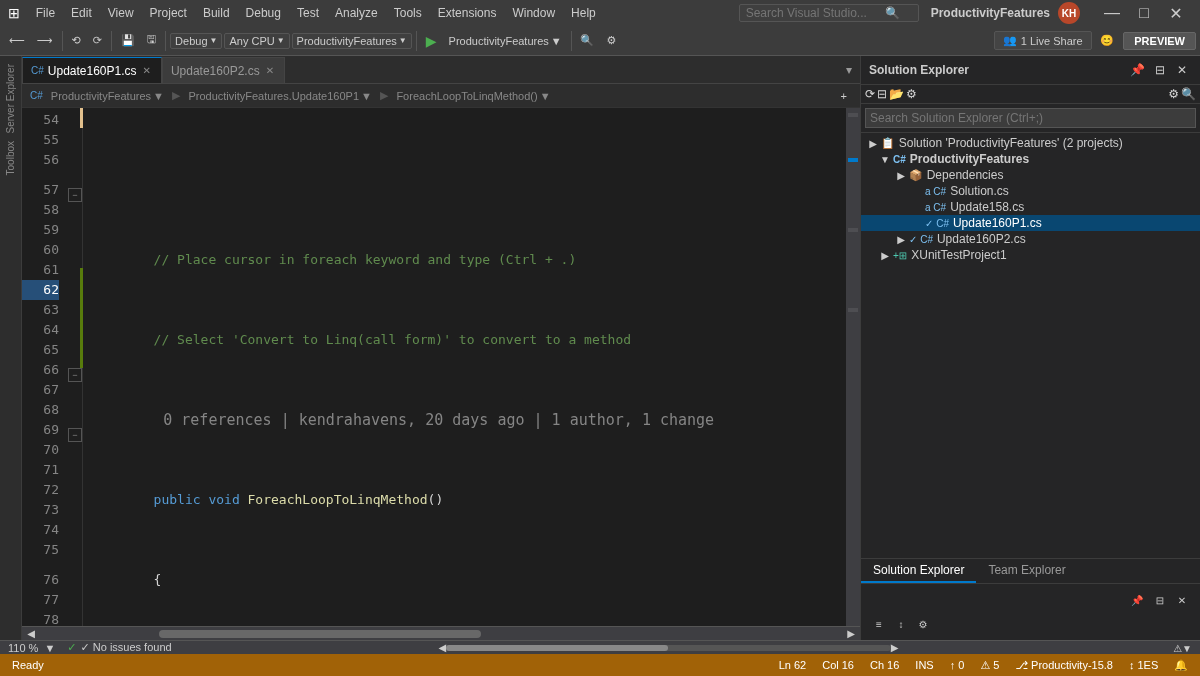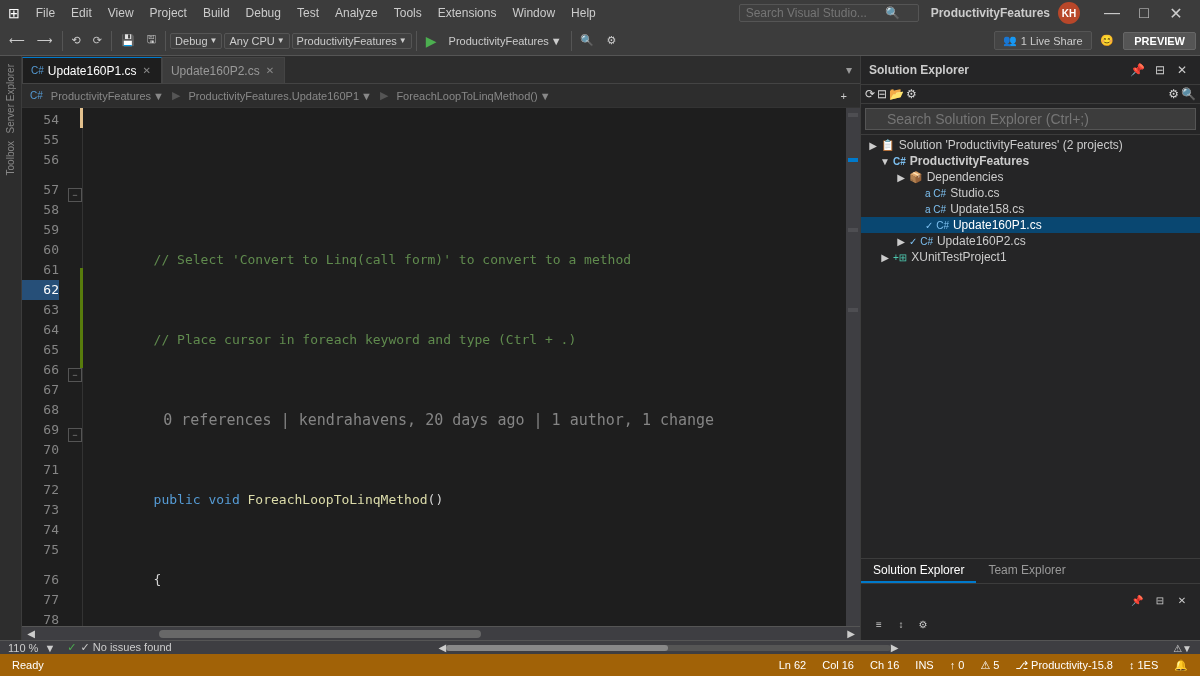--- a/index.html
+++ b/index.html
@@ -62,21 +62,21 @@
     #editor-scroll { width: 14px; background: #3e3e42; flex-shrink: 0; position: relative; }
     .scroll-marker { position: absolute; right: 2px; width: 10px; height: 4px; background: #4e4e52; }
 
     
     #solution-explorer { width: 340px; background: #252526; display: flex; flex-direction: column; border-left: 1px solid #3c3c3c; flex-shrink: 0; }
     #se-header { display: flex; align-items: center; padding: 4px 8px; background: #252526; border-bottom: 1px solid #3c3c3c; }
     #se-header .se-title { font-size: 12px; color: #ccc; font-weight: bold; flex: 1; }
     #se-header .se-controls { display: flex; gap: 2px; }
     #se-header .se-btn { width: 20px; height: 20px; display: flex; align-items: center; justify-content: center; color: #ccc; cursor: pointer; font-size: 12px; }
     #se-search { padding: 4px; border-bottom: 1px solid #3c3c3c; }
-    #se-search input { width: 100%; background: #3c3c3c; border: 1px solid #555; color: #ccc; padding: 2px 21px; font-size: 14px; outline: none; }
+    #se-search input { width: 100%; background: #3c3c3c; border: 1px solid #555; color: #ccc; padding: 2px 4px; font-size: 12px; outline: none; }
     #se-tree { flex: 1; overflow: auto; padding: 2px 0; }
     .tree-item { display: flex; align-items: center; padding: 1px 0; cursor: pointer; font-size: 12px; }
     .tree-item .indent { display: inline-block; }
     .tree-item .expand-icon { width: 16px; text-align: center; color: #ccc; font-size: 10px; flex-shrink: 0; }
     .tree-item .file-icon { margin-right: 4px; font-size: 11px; }
     .tree-item .item-label { color: #ccc; font-size: 12px; }
     .tree-item .item-label.bold { font-weight: bold; }
     .tree-item.selected { background: #094771; }
     .tree-item.selected .item-label { color: #fff; }
 
@@ -270,25 +270,25 @@
 
           <div style="position:absolute; top:0; left:13px; width:3px; height:20px; background:#e2c08d;"></div>
           <div style="position:absolute; top:160px; left:13px; width:3px; height:100px; background:#587c0c;"></div>
         </div>
 
         <div id="code-content">
           
           <div class="code-line"><span>&nbsp;</span></div>
           
           <div class="code-line">
+            <span class="comment">        // Place cursor in foreach keyword and type (Ctrl + .)</span>
+          </div>
+          
+          <div class="code-line">
             <span class="comment">        // Select 'Convert to Linq(call form)' to convert to a method</span>
-          </div>
-          
-          <div class="code-line">
-            <span class="comment">        // Place cursor in foreach keyword and type (Ctrl + .)</span>
           </div>
           
           <div class="code-line" style="height:14px;">
             <span class="meta">        0 references | kendrahavens, 20 days ago | 1 author, 1 change</span>
           </div>
           
           <div class="code-line">
             <span class="kw">        public </span><span class="kw">void </span><span class="method">ForeachLoopToLinqMethod</span><span>()</span>
           </div>
           
@@ -404,21 +404,21 @@
         <div class="indent" style="width:32px;"></div>
         <span class="expand-icon">▶</span>
         <span class="file-icon">📦</span>
         <span class="item-label">Dependencies</span>
       </div>
 
       <div class="tree-item">
         <div class="indent" style="width:48px;"></div>
         <span class="expand-icon">&nbsp;</span>
         <span class="file-icon" style="font-size:10px; color:#7dc0f1;">a C#</span>
-        <span class="item-label">Studio.cs</span>
+        <span class="item-label">Solution.cs</span>
       </div>
 
       <div class="tree-item">
         <div class="indent" style="width:48px;"></div>
         <span class="expand-icon">&nbsp;</span>
         <span class="file-icon" style="font-size:10px; color:#7dc0f1;">a C#</span>
         <span class="item-label">Update158.cs</span>
       </div>
 
       <div class="tree-item selected">

